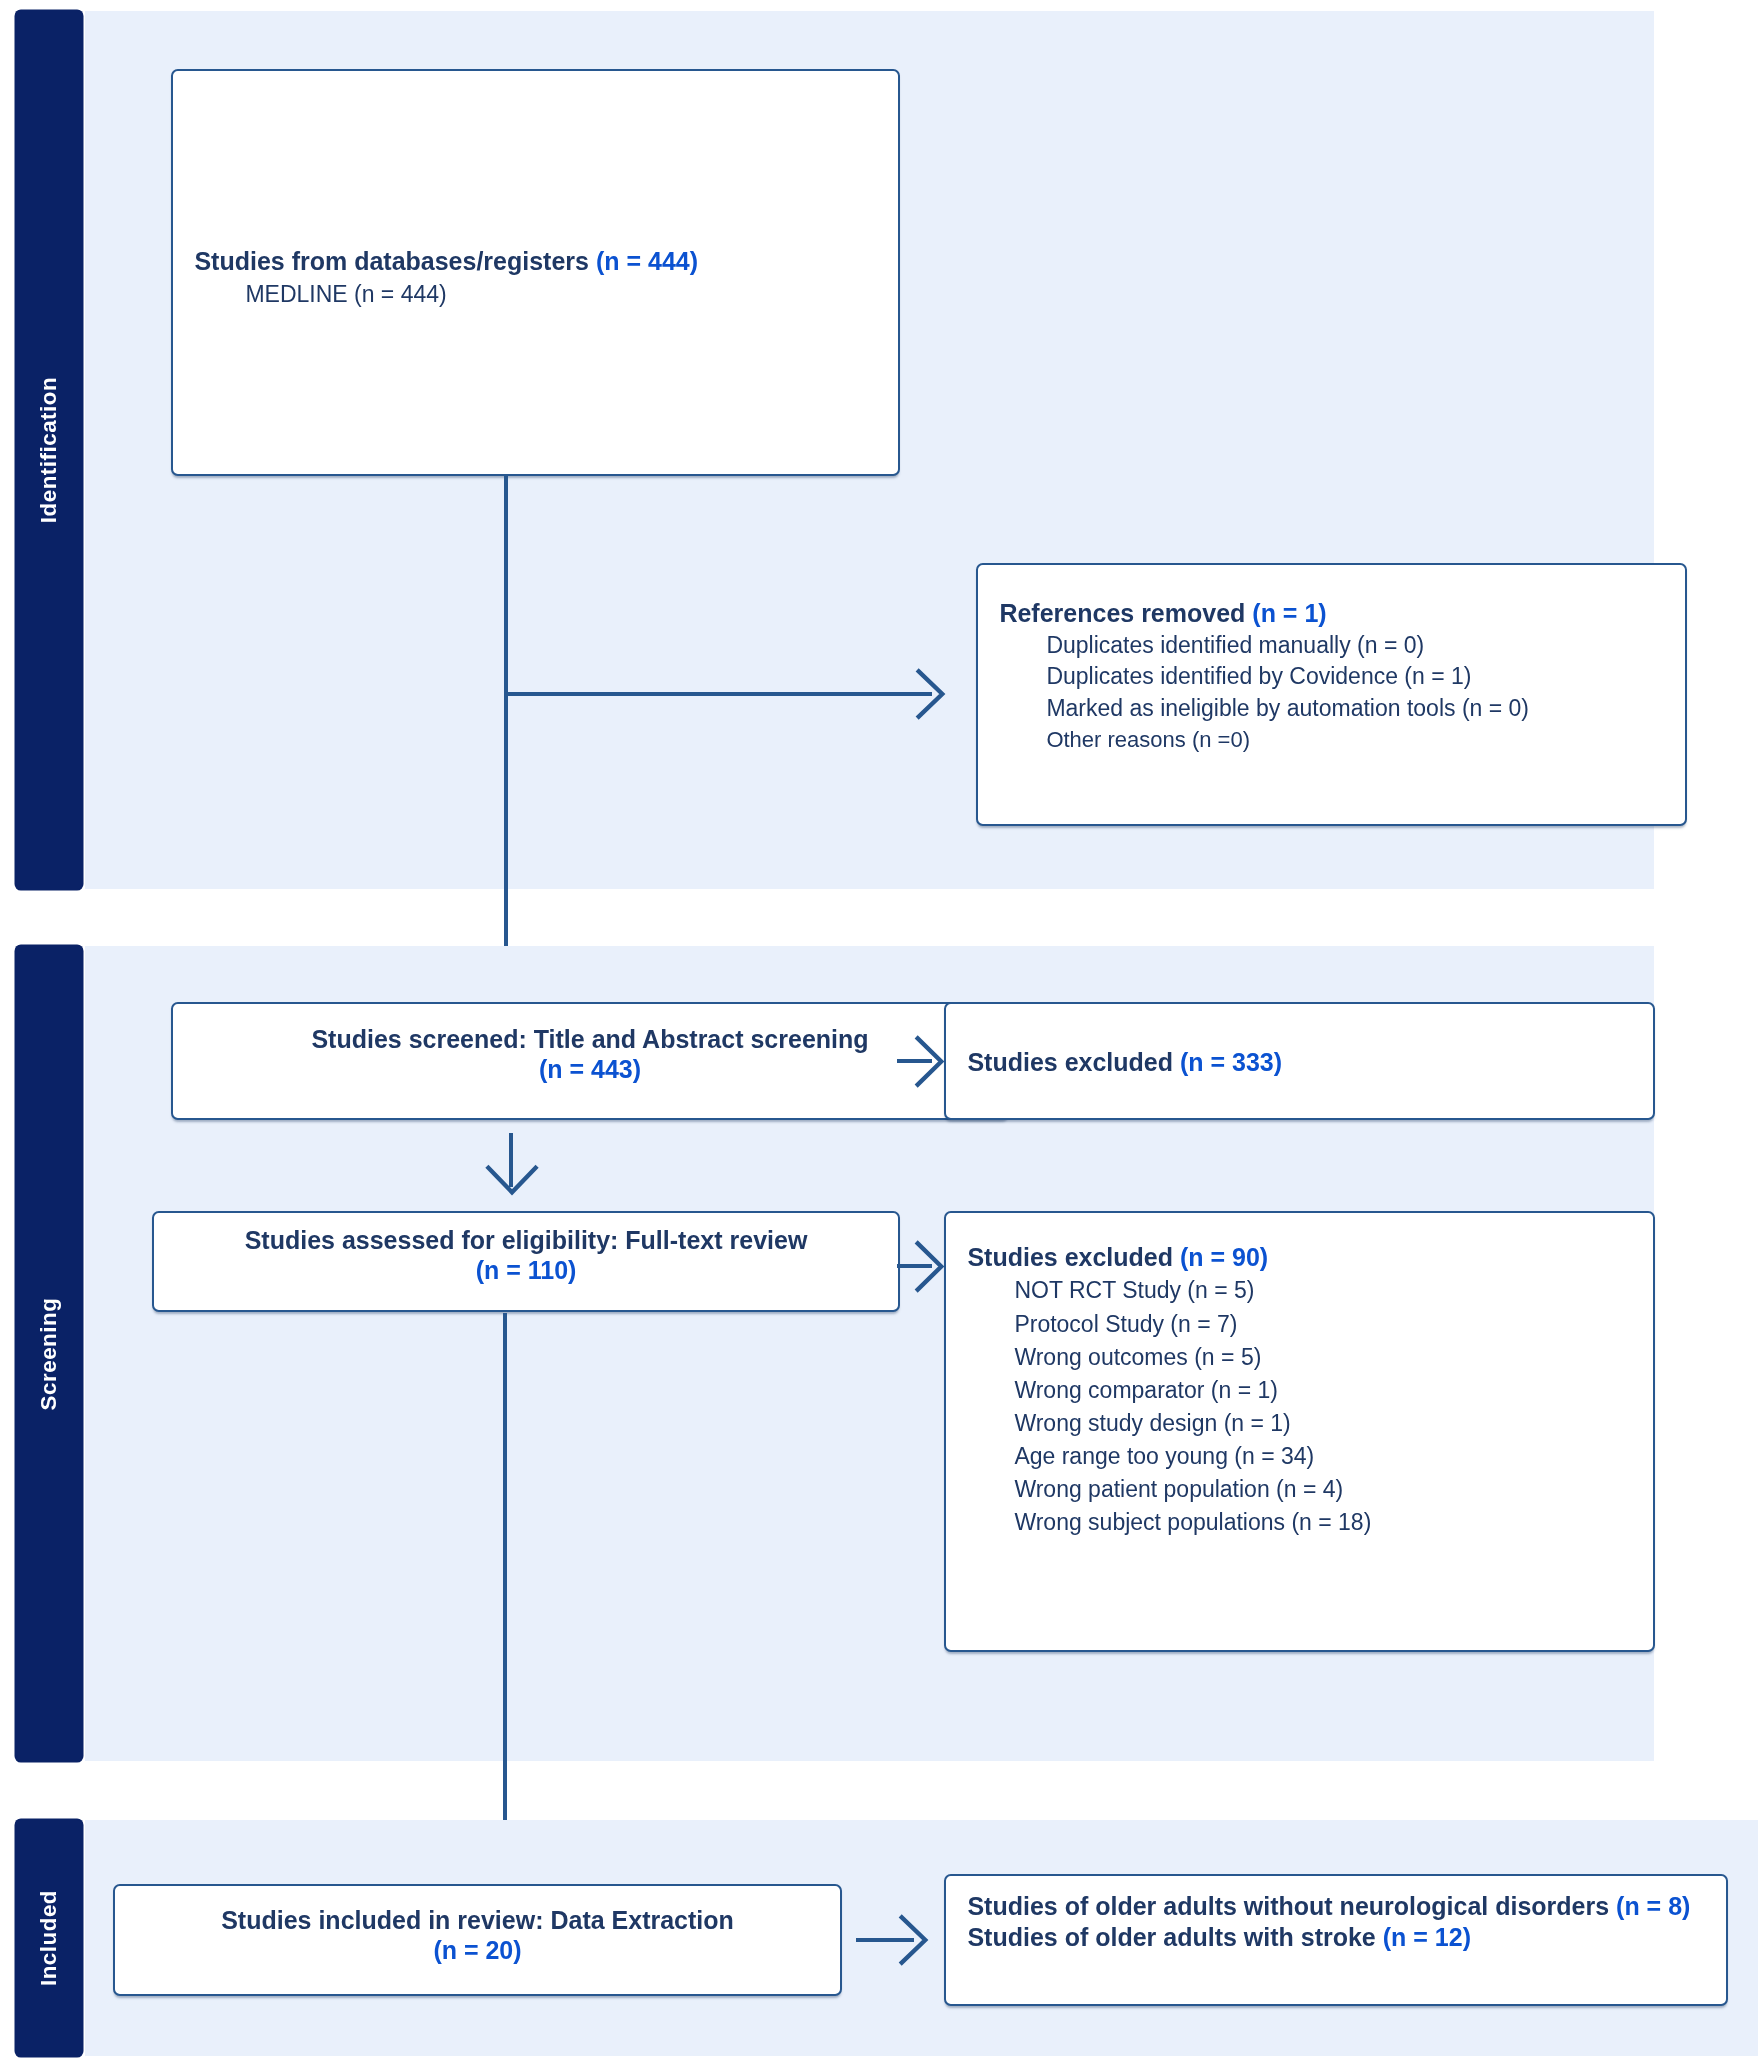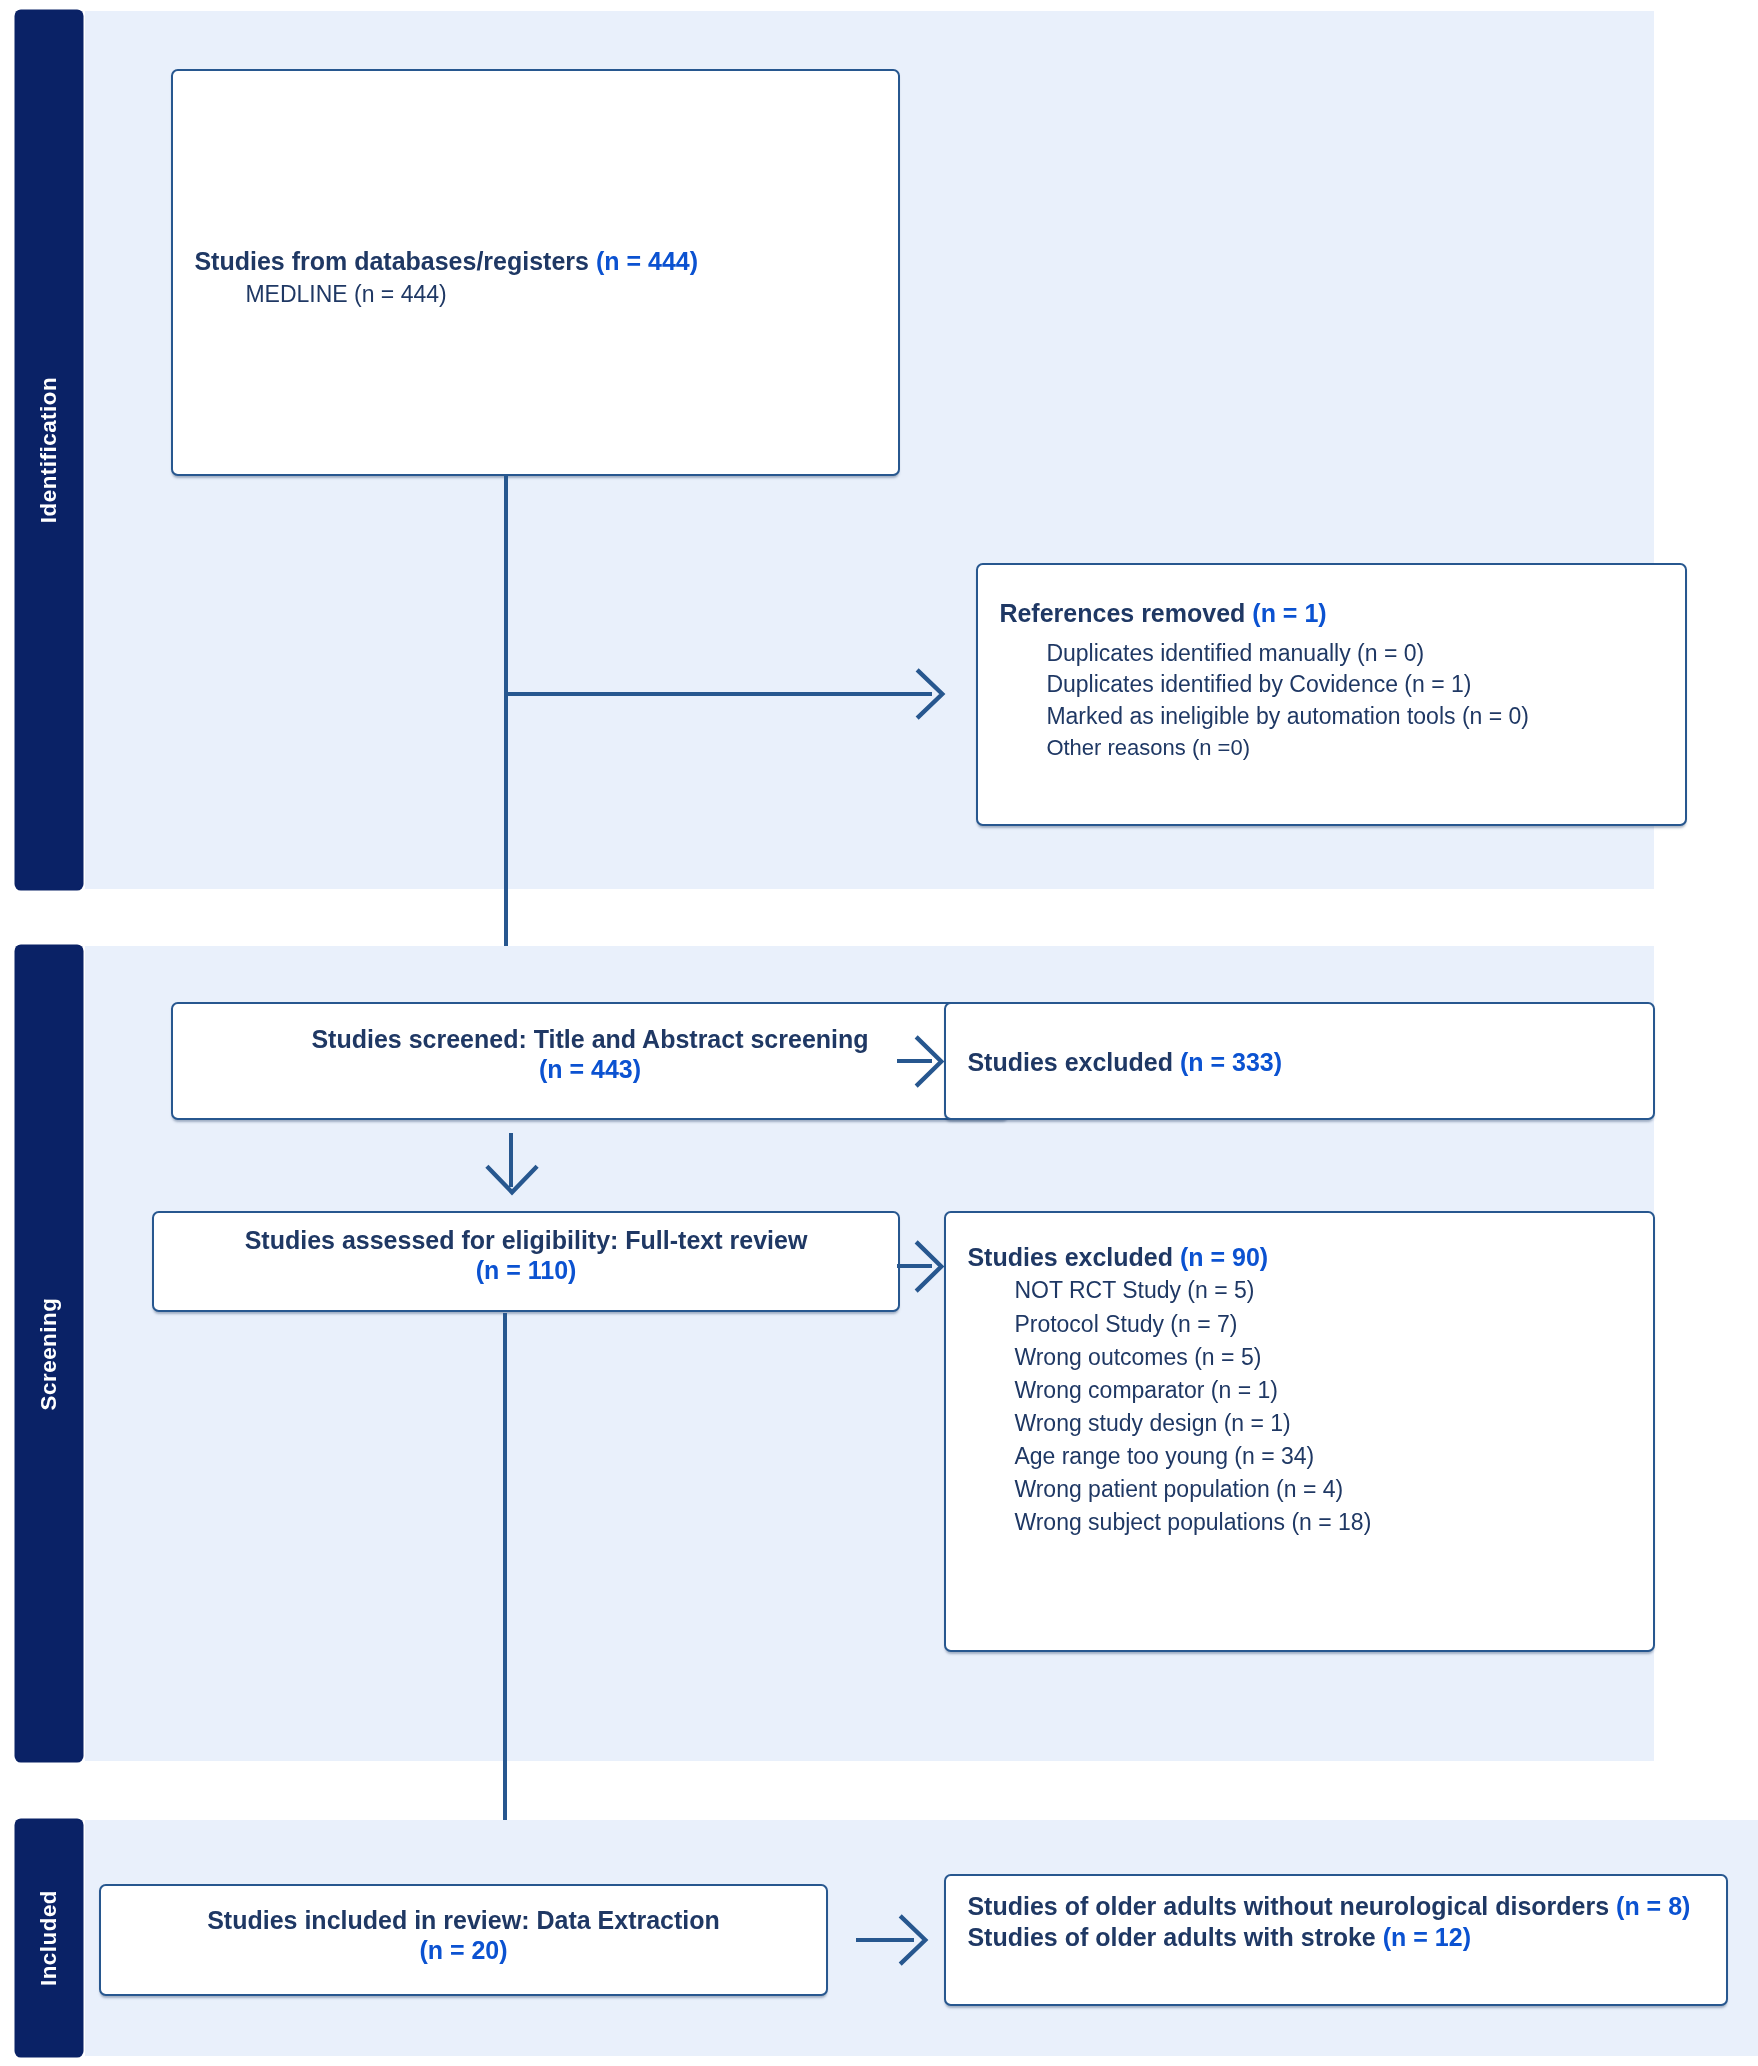--- a/index.html
+++ b/index.html
@@ -55,21 +55,21 @@
       <div class="sub" style="font-size:23px;line-height:1.3;padding-left:51px;margin-top:3.9px;">MEDLINE (n = 444)</div>
     </div>
   </div>
 
   <div class="fbox" style="left:976px;top:563px;width:711px;height:263px;">
     <div class="inner" style="top:33px;padding:0 21.4px;">
       <div class="ftext" style="font-size:25px;line-height:1.22;">
         <span>References removed</span>
         <span class="cnt">(n = 1)</span>
       </div>
-      <div style="padding-left:47px;margin-top:9px;">
+      <div style="padding-left:47px;margin-top:1px;">
         <div class="sub" style="font-size:23px;line-height:1.38;">Duplicates identified manually (n = 0)</div>
         <div class="sub" style="font-size:23px;line-height:1.38;">Duplicates identified by Covidence (n = 1)</div>
         <div class="sub" style="font-size:23px;line-height:1.38;">Marked as ineligible by automation tools (n = 0)</div>
         <div class="sub" style="font-size:22px;line-height:1.38;">Other reasons (n =0)</div>
       </div>
     </div>
   </div>
 
   <div class="vline" style="left:504px;top:476px;height:502px;"></div>
   <div class="hline" style="left:504px;top:692px;width:428px;"></div>
@@ -145,21 +145,21 @@
   <div class="vline" style="left:503px;top:1313px;height:551px;"></div>
   <svg class="arrow" style="left:477px;top:1839px;width:58px;height:47px;" viewBox="0 0 120 96">
     <path d="M 8 6 L 60 62 L 112 6"></path>
   </svg>
 
   <div class="band" style="left:85px;top:1820px;width:1673px;height:236px;"></div>
   <div class="railbox" style="left:16px;top:1820px;width:66px;height:236px;">
     <span class="rail-label" style="font-size:22.4px;">Included</span>
   </div>
 
-  <div class="fbox" style="left:99px;top:1884px;width:729px;height:112px;">
+  <div class="fbox" style="left:113px;top:1884px;width:729px;height:112px;">
     <div class="inner ctr" style="top:18.5px;padding:0 14.6px;">
       <div class="ftext" style="font-size:25px;line-height:1.2;">Studies included in review: Data Extraction</div>
       <div class="cnt" style="font-size:25px;line-height:1.2;">(n = 20)</div>
     </div>
   </div>
 
   <div class="fbox" style="left:944px;top:1874px;width:784px;height:132px;">
     <div class="inner" style="top:14.6px;padding:0 21.4px;">
       <div class="ftext" style="font-size:25px;line-height:1.26;">
         <span>Studies of older adults without neurological disorders</span>

